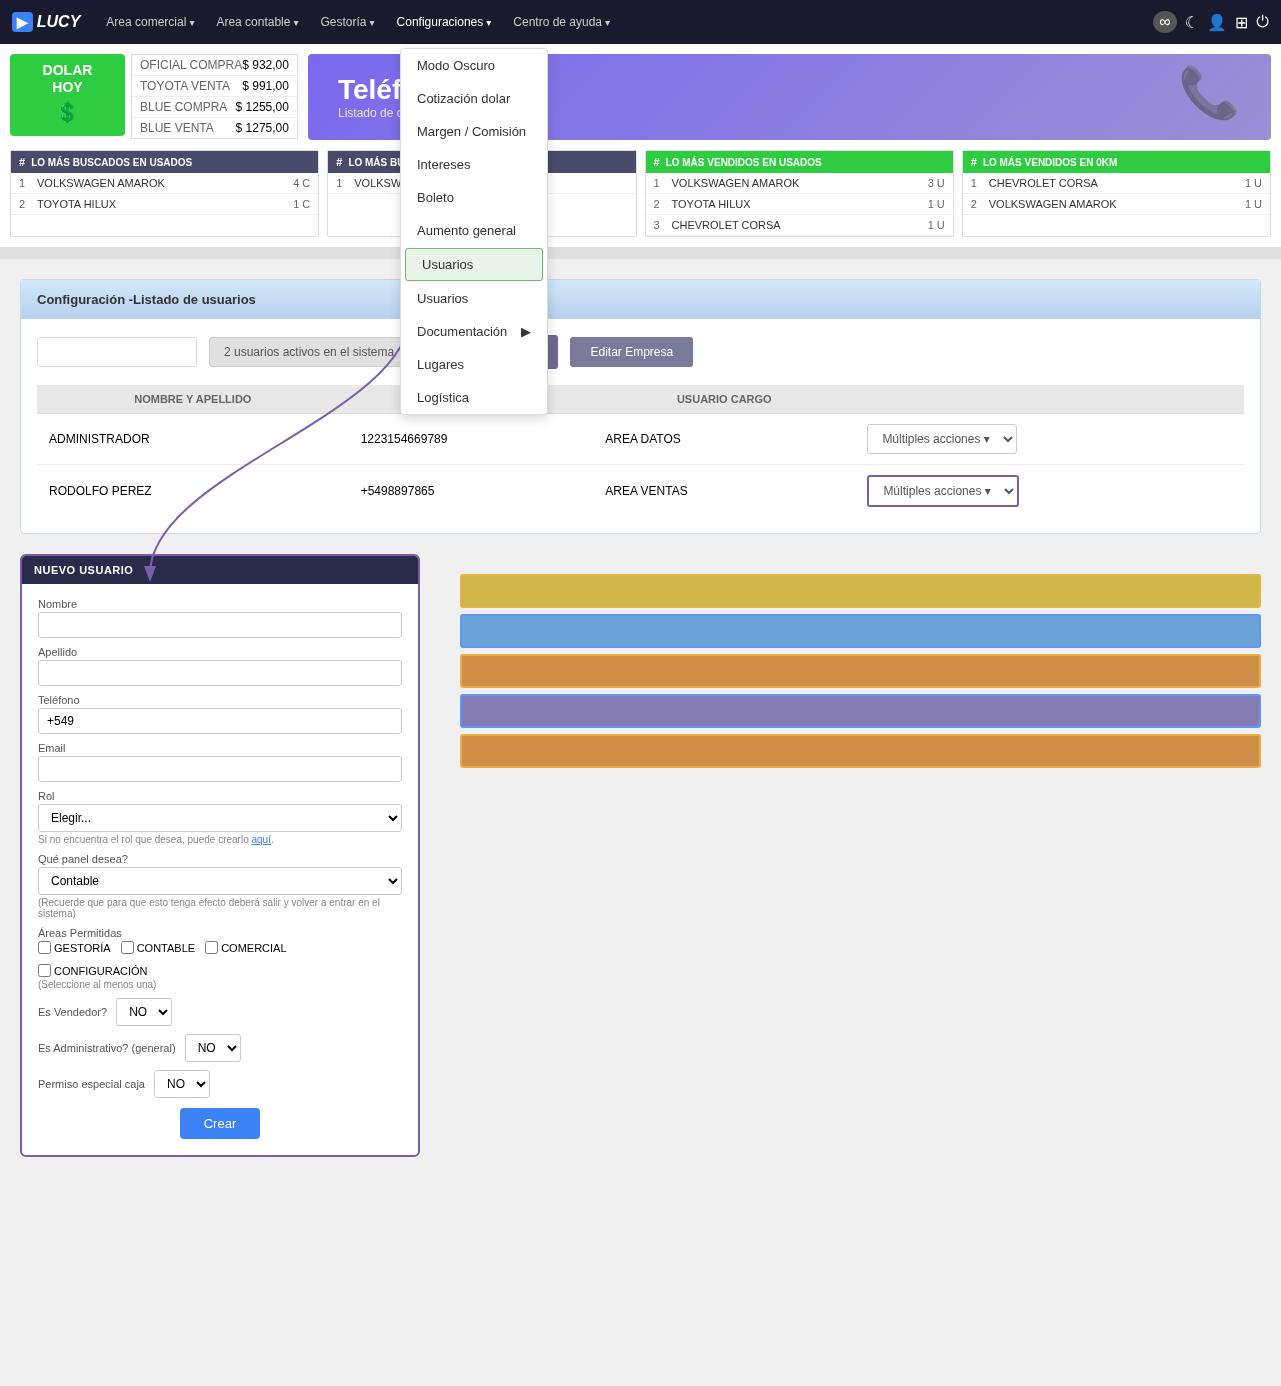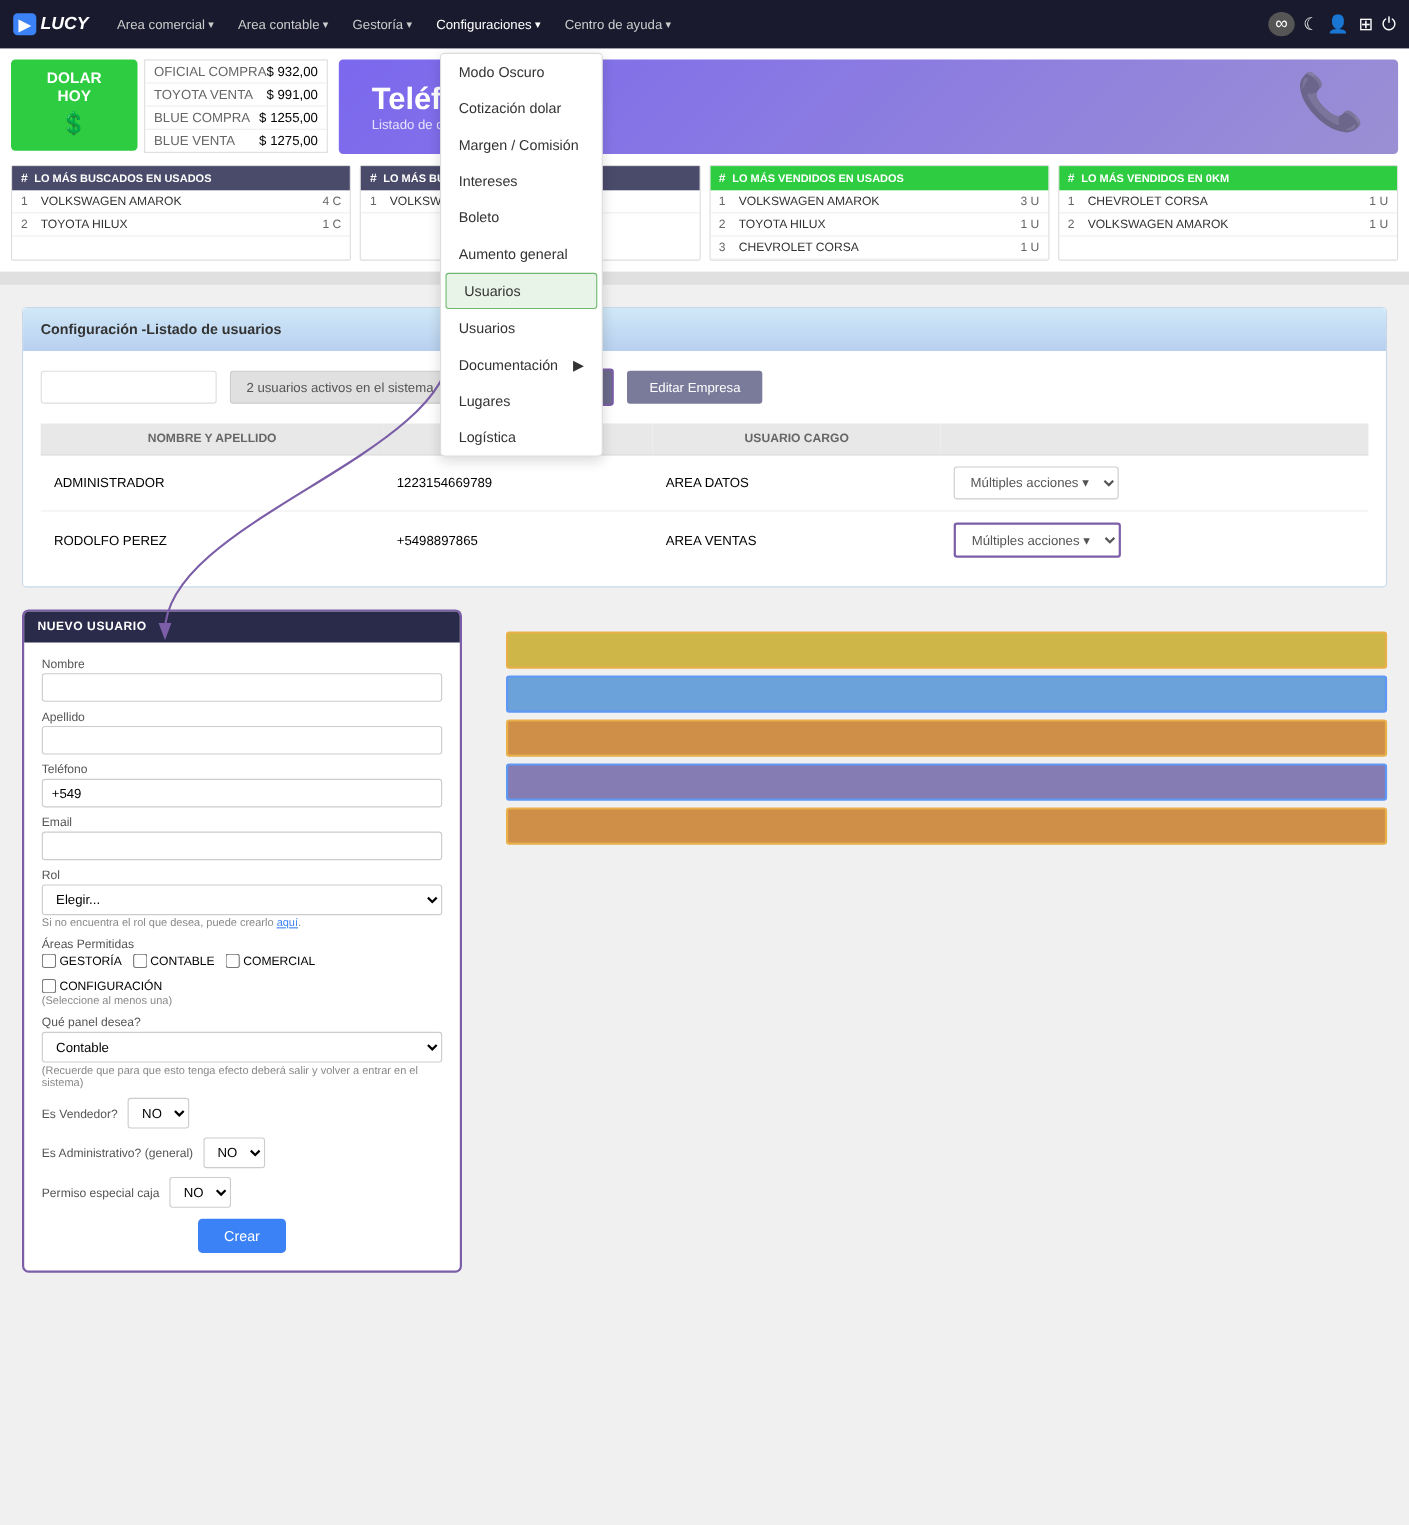--- a/index.html
+++ b/index.html
@@ -572,20 +572,27 @@
       <div class="form-group">
         <label>Rol</label>
         <select>
           <option>Elegir...</option>
         </select>
         <div class="form-note">
           Si no encuentra el rol que desea, puede crearlo <a href="#" style="color:#3b82f6;">aquí</a>.
         </div>
       </div>
       <div class="form-group">
+        <label>Qué panel desea?</label>
+        <select>
+          <option>Contable</option>
+        </select>
+        <div class="form-note">(Recuerde que para que esto tenga efecto deberá salir y volver a entrar en el sistema)</div>
+      </div>
+      <div class="form-group">
         <label>Áreas Permitidas</label>
         <div class="checkbox-group">
           <div class="checkbox-item">
             <input type="checkbox" style="">
             <span>GESTORÍA</span>
           </div>
           <div class="checkbox-item">
             <input type="checkbox" style="">
             <span>CONTABLE</span>
           </div>
@@ -594,27 +601,20 @@
             <span>COMERCIAL</span>
           </div>
           <div class="checkbox-item">
             <input type="checkbox" style="">
             <span>CONFIGURACIÓN</span>
           </div>
         </div>
         <div class="form-note">(Seleccione al menos una)</div>
       </div>
       <div class="form-group">
-        <label>Qué panel desea?</label>
-        <select>
-          <option>Contable</option>
-        </select>
-        <div class="form-note">(Recuerde que para que esto tenga efecto deberá salir y volver a entrar en el sistema)</div>
-      </div>
-      <div class="form-group">
         <label>
           <span>Es Vendedor?</span>
           <select style="width:auto;margin-left:6px;">
             <option>NO</option>
             <option>SÍ</option>
           </select>
         </label>
       </div>
       <div class="form-group">
         <label>

